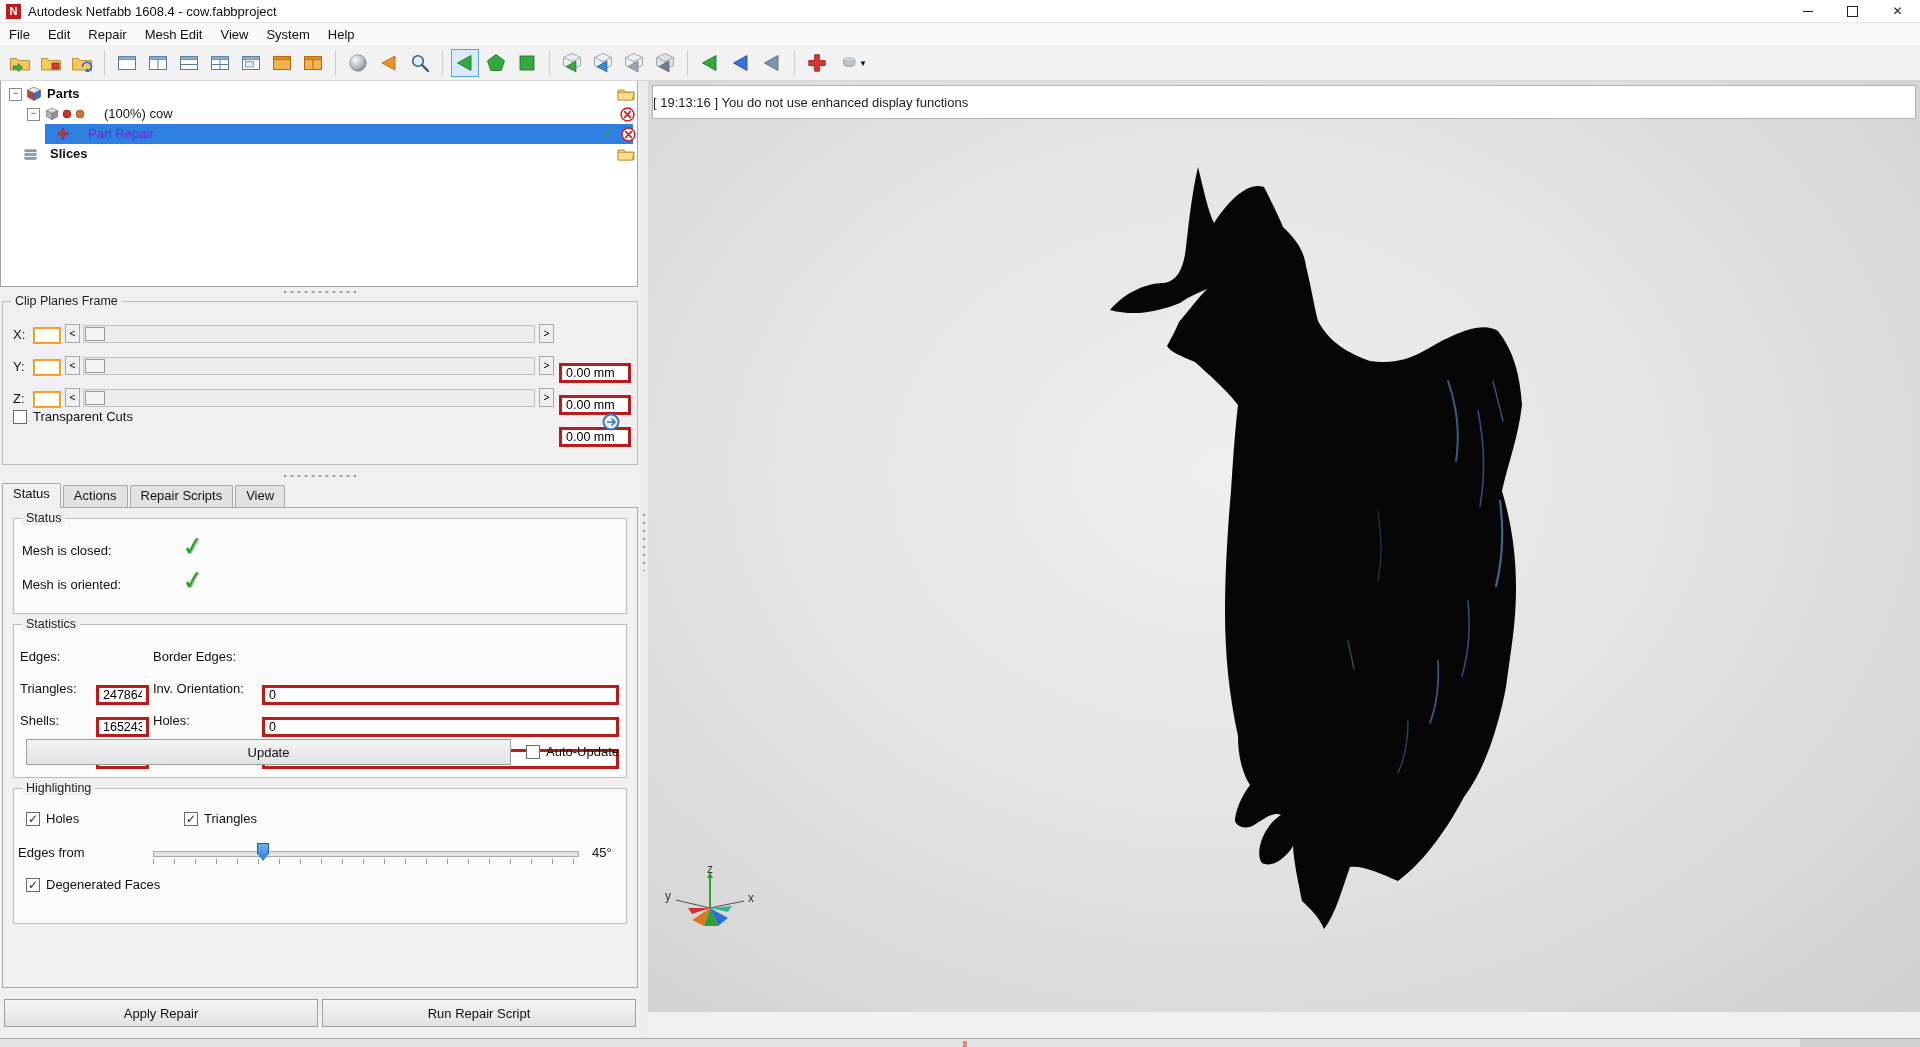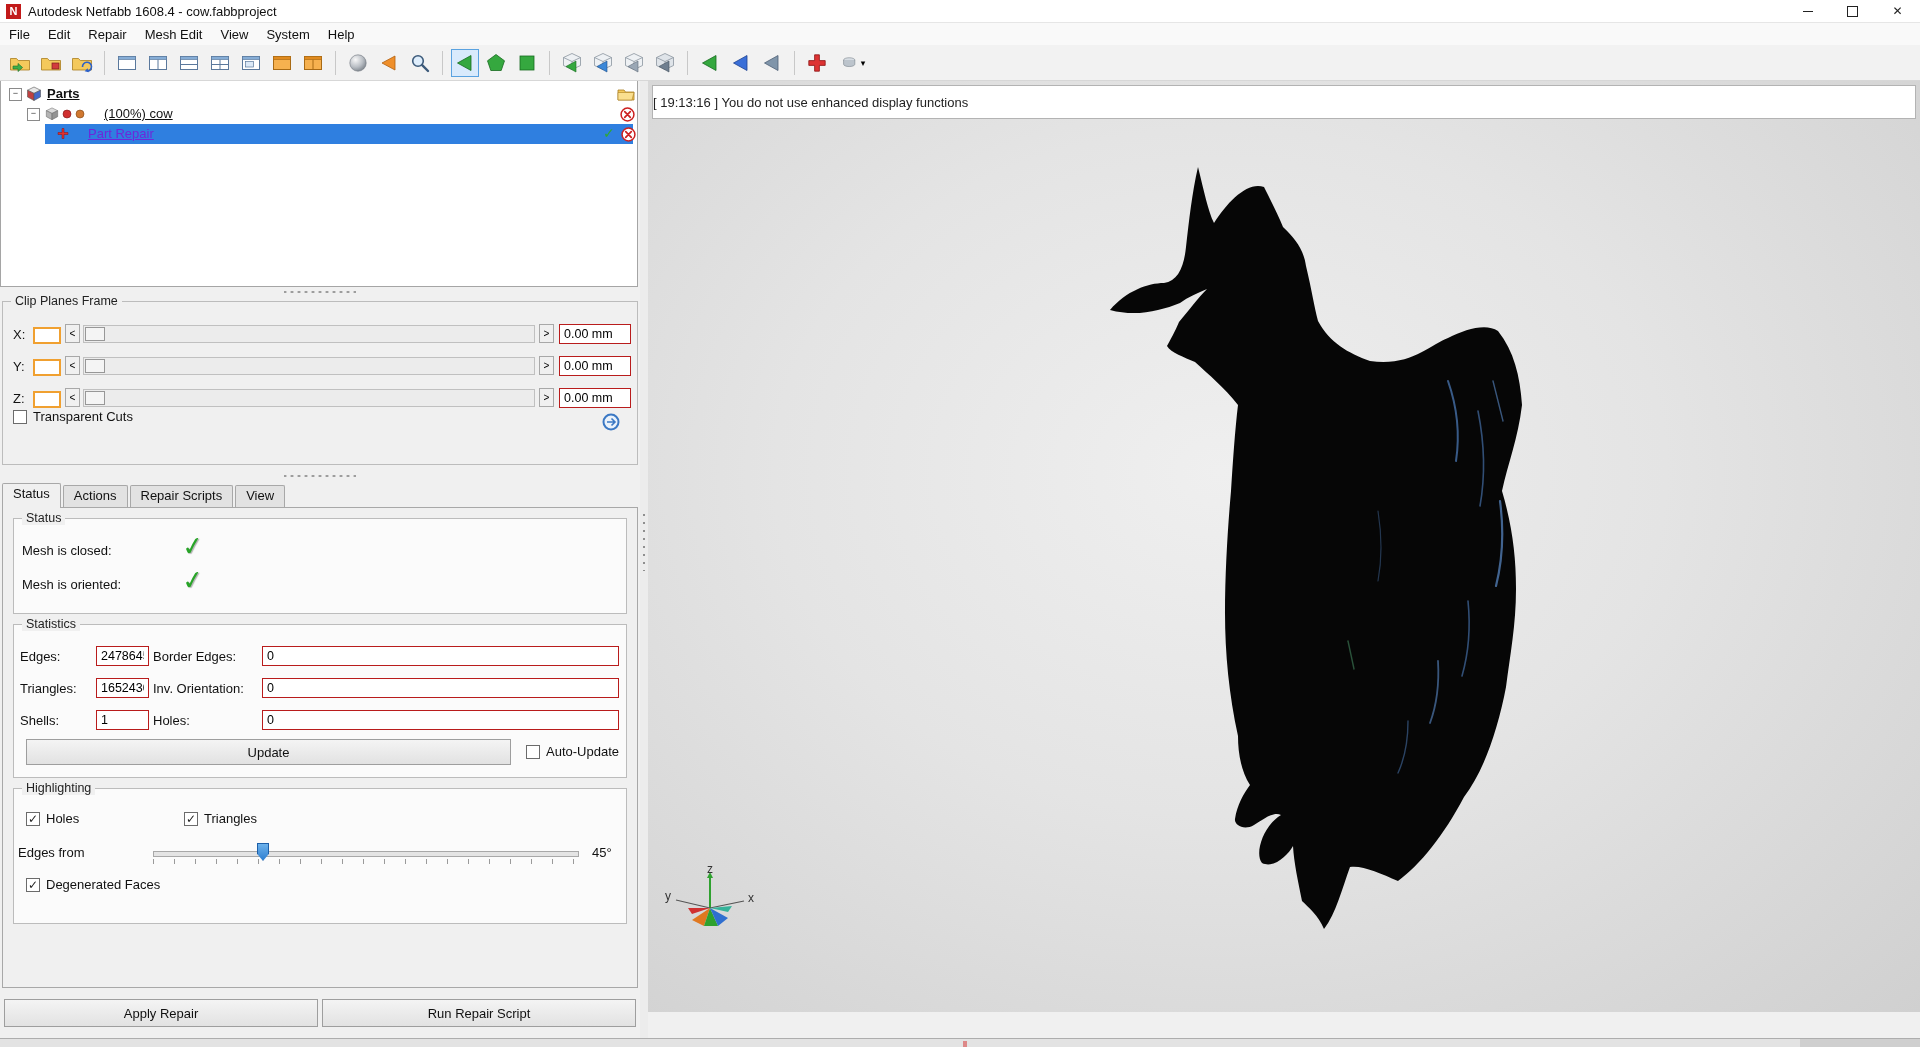--- a/index.html
+++ b/index.html
@@ -22,38 +22,38 @@
   .main{display:flex;height:957px;position:relative;}
   .left-panel{position:relative;width:640px;height:957px;background:#f0f0f0;font-size:13px;flex:none;}
   .vsplit{width:8px;background:#ececec;position:relative;flex:none;}
   .vdots{position:absolute;top:430px;left:2px;width:4px;height:60px;
     background-image:radial-gradient(circle,#8f8f8f 1px,transparent 1.4px);background-size:4px 8px;background-repeat:repeat-y;}
   .viewport-col{position:relative;flex:1;overflow:hidden;}
   .parts-tree{position:absolute;top:0;left:0;width:638px;height:206px;background:#fff;border:1px solid #a5a5a5;border-top:none;box-sizing:border-box;}
   .tree-row{position:absolute;left:0;right:0;height:20px;}
   .tree-row span,.tree-row svg{position:absolute;}
   .exp{width:11px;height:11px;border:1px solid #8a8a8a;background:#fff;font-size:9px;line-height:9px;text-align:center;color:#333;top:4px;}
-  .tlabel{top:2px;white-space:nowrap;text-decoration:underline;}
+  .tlabel{top:2px;white-space:nowrap;}
   .bold{font-weight:bold;}
   .sel-bg{position:absolute;left:44px;right:4px;top:0;bottom:0;background:#2f7fe0;}
   .white{color:#6d28d9;}
   .greencheck{color:#2fa832;font-weight:bold;font-size:14px;top:1px;}
   .hsplit{position:absolute;left:0;width:640px;height:10px;display:flex;align-items:center;justify-content:center;}
   .hdots{width:72px;height:4px;background-image:radial-gradient(circle,#8f8f8f 1px,transparent 1.4px);background-size:7px 4px;background-repeat:repeat-x;background-position:center;}
   .group{position:absolute;border:1px solid #bcbcbc;background:#fbfbfb;box-sizing:border-box;}
   .group.gray{background:#f0f0f0;}
   .glabel{position:absolute;top:-8px;left:8px;background:#f0f0f0;padding:0 4px;font-size:12.5px;color:#222;white-space:nowrap;}
   .clip-row{position:absolute;left:10px;height:22px;}
   .clip-row > *{position:absolute;}
   .axis-label{top:3px;left:0;}
   .swatch{left:20px;top:3px;width:24px;height:13px;background:#fff;border:2px solid #f0a030;}
   .mini-btn{width:15px;height:19px;top:0;font-size:10px;padding:0;background:#f0f0f0;border:1px solid #a8a8a8;line-height:1;font-family:inherit;}
   .clip-track{left:70px;top:1px;width:452px;height:18px;background:#ececec;border:1px solid #c0c0c0;box-sizing:border-box;}
   .clip-thumb{position:absolute;left:1px;top:1px;width:20px;height:14px;background:#f4f4f4;border:1px solid #979797;box-sizing:border-box;}
-  .tin{border:1px solid #b91c1c;background:#fff;font-size:12.5px;font-family:inherit;padding:1px 4px;height:20px;box-sizing:border-box;position:absolute;}
+  .tin{border:3px solid #b91c1c;background:#fff;font-size:12.5px;font-family:inherit;padding:1px 4px;height:20px;box-sizing:border-box;position:absolute;margin-top:39px;}
   .cb{width:14px;height:14px;background:#fff;border:1px solid #6b6b6b;display:inline-flex;align-items:center;justify-content:center;
     font-size:12px;font-weight:bold;color:#222;line-height:1;box-sizing:border-box;flex:none;}
   .cbrow{position:absolute;display:flex;align-items:center;gap:6px;white-space:nowrap;}
   .tabbar{position:absolute;left:2px;display:flex;align-items:flex-end;height:23px;border-bottom:1px solid #a8a8a8;width:636px;box-sizing:border-box;font-size:13px;}
   .tab{padding:2px 10px 3px;border:1px solid #a8a8a8;border-bottom:none;background:#e2e2e2;margin-right:2px;border-radius:2px 2px 0 0;height:16px;}
   .tab.active{background:#f0f0f0;height:19px;position:relative;top:1px;}
   .bigcheck{position:absolute;font-size:26px;font-weight:bold;color:#28a428;transform:rotate(-8deg);text-shadow:1px 1px 1px rgba(0,0,0,.3);line-height:1;}
   .btn{background:linear-gradient(#f4f4f4,#e2e2e2);border:1px solid #9e9e9e;font-size:13px;font-family:inherit;color:#111;position:absolute;box-sizing:border-box;}
   .hl-track{position:absolute;height:6px;background:#e4e4e4;border:1px solid #a8a8a8;box-sizing:border-box;}
   .hl-ticks{position:absolute;height:5px;background-image:repeating-linear-gradient(90deg,#9a9a9a 0 1px,transparent 1px 21px);}
@@ -320,20 +320,32 @@
         <svg style="left:56px;top:4px;width:12px;height:12px;" viewBox="0 0 12 12">
             <path d="M5 .5h2v4h4v2H7v4H5v-4H1v-2h4z" fill="#e03030" stroke="#8c1010" stroke-width="0.5"></path>
           </svg>
         <span class="tlabel white" style="left:87px;">Part Repair</span>
         <span class="greencheck" style="left:602px;">✓</span>
         <svg style="left:620px;top:3px;width:15px;height:15px;" viewBox="0 0 14 14">
             <circle cx="7" cy="7" r="6" fill="#fff" stroke="#cc2020" stroke-width="1.4"></circle>
             <path d="M4.4 4.4L9.6 9.6M9.6 4.4L4.4 9.6" stroke="#cc2020" stroke-width="1.6" stroke-linecap="round"></path>
           </svg>
       </div>
+      <div class="tree-row" style="top:63px;">
+        <svg style="left:22px;top:3px;width:15px;height:15px;" viewBox="0 0 16 16">
+            <rect x="2" y="3" width="12" height="2.2" fill="#8fa3b8" stroke="#5a6f85" stroke-width="0.5"></rect>
+            <rect x="2" y="7" width="12" height="2.2" fill="#8fa3b8" stroke="#5a6f85" stroke-width="0.5"></rect>
+            <rect x="2" y="11" width="12" height="2.2" fill="#8fa3b8" stroke="#5a6f85" stroke-width="0.5"></rect>
+          </svg>
+        <span class="tlabel bold" style="left:49px;">Slices</span>
+        <svg style="left:616px;top:3px;width:18px;height:14px;" viewBox="0 0 18 14">
+            <path d="M1 3h6l1.5 2H17v8H1z" fill="#f4c95c" stroke="#a97d1e" stroke-width="0.8"></path>
+            <path d="M1 5.5h16L15 13H1z" fill="#fadf8f" stroke="#a97d1e" stroke-width="0.6"></path>
+          </svg>
+      </div>
     </div>
 
     <div class="hsplit" style="top:206px;">
         <div class="hdots"></div>
       </div>
 
     <div class="group gray" style="left:2px;top:220px;width:636px;height:164px;">
       <span class="glabel">Clip Planes Frame</span>
       <div class="clip-row" style="top:22px;width:616px;">
         <span class="axis-label">X:</span>

